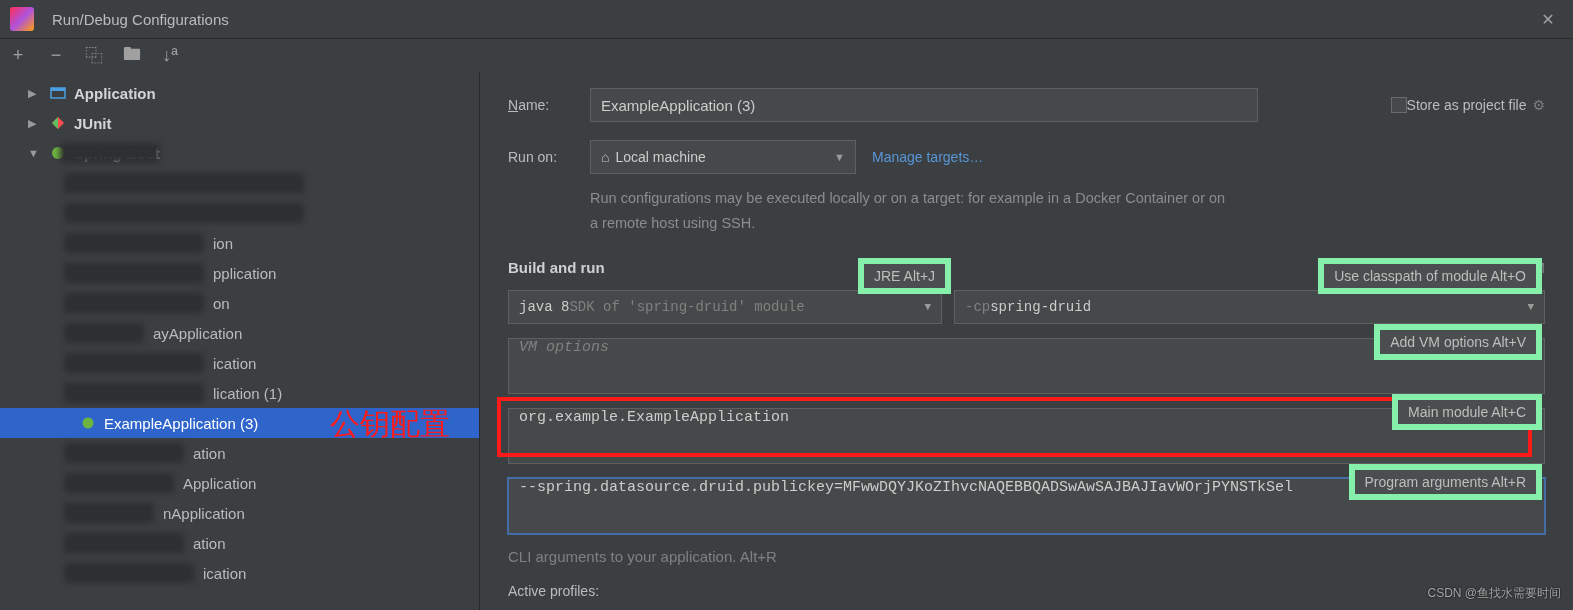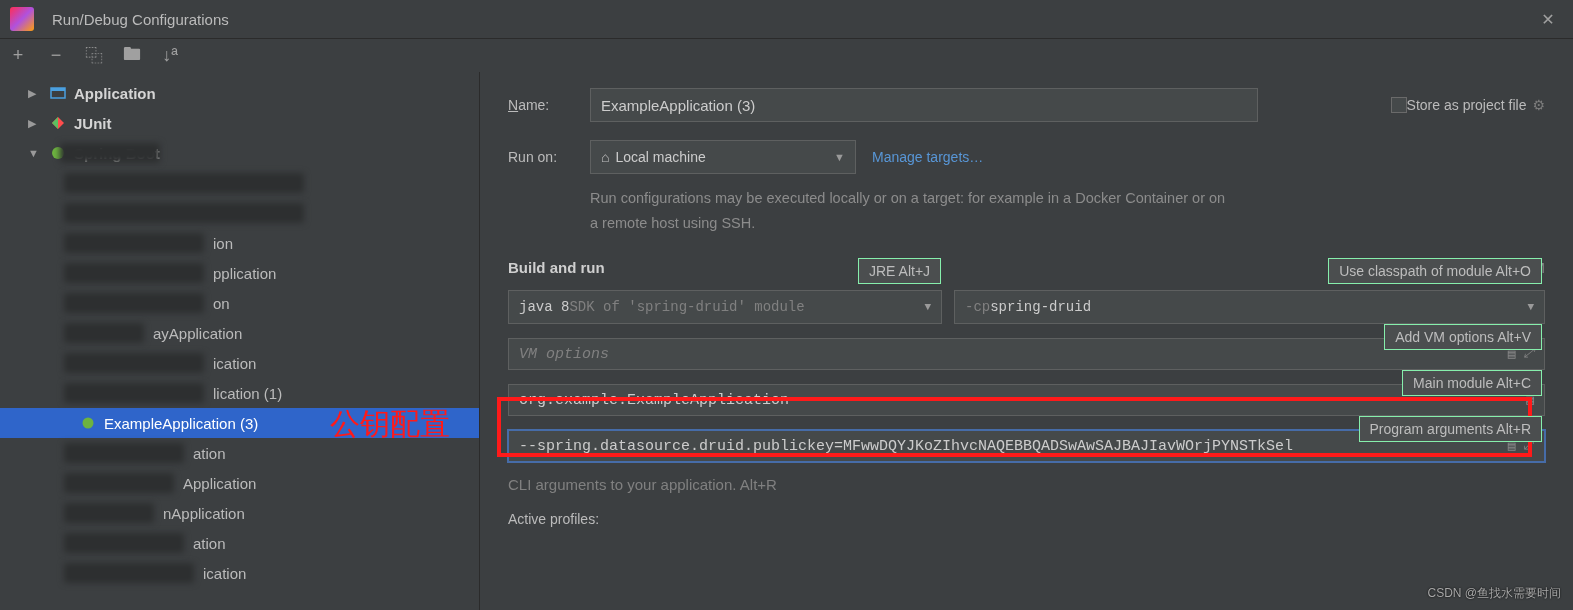--- a/index.html
+++ b/index.html
@@ -83,31 +83,31 @@
   .hint { color: #8c8c8c; margin-left: 82px; margin-top: -6px; margin-bottom: 24px; line-height: 1.7; font-size: 14.5px; max-width: 640px; }
   .section-title { font-weight: 600; color: #cfcfcf; font-size: 15px; margin-bottom: 14px; display: flex; align-items: center; }
   .section-title .modify { margin-left: auto; color: #5896d6; font-weight: 400; font-size: 14px; display: flex; align-items: center; gap: 4px; }
   .section-title .altk { color: #888; margin-left: 8px; }
   .build-row { display: flex; gap: 12px; margin-bottom: 14px; position: relative; }
   .sdk { flex: 0 0 434px; font-family: "Consolas","Courier New",monospace; }
   .sdk .hint2 { color: #808080; }
   .cp { flex: 1; font-family: "Consolas","Courier New",monospace; }
   .cp .hint2 { color: #808080; }
   .wide-input {
-    height: 32px; background: #45494a; border: 1px solid #5e6060;
-    display: flex; align-items: center; padding: 0 10px; color: #cccccc;
+    height: 56px; background: #45494a; border: 1px solid #5e6060;
+    display: flex; padding: 0 10px; color: #cccccc;
     font-family: "Consolas","Courier New",monospace; font-size: 15px;
     position: relative; margin-bottom: 14px;
   }
   .wide-input.placeholder { color: #808080; font-style: italic; }
   .wide-input .trail { margin-left: auto; display: flex; gap: 8px; color: #888; font-size: 13px; }
   .wide-input.focused { border: 1px solid #466ca8; box-shadow: 0 0 0 1px #466ca8; }
   .tooltip {
     position: absolute; right: 3px;
-    background: #4b4e4f; border: 1px solid #86efac;
+    background: #4b4e4f; border: 6px solid #86efac;
     color: #bdbdbd; padding: 4px 10px; font-size: 14px;
     white-space: nowrap; z-index: 5;
   }
   .redbox {
     position: absolute; border: 4px solid #ff1a1a;
     left: 497px; top: 397px; width: 1035px; height: 60px;
     pointer-events: none;
   }
   .redlabel {
     position: absolute; left: 330px; top: 404px;

